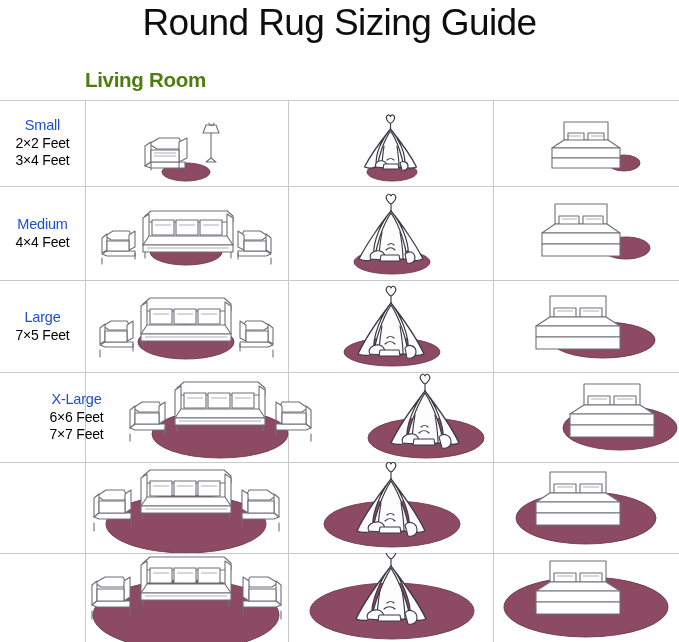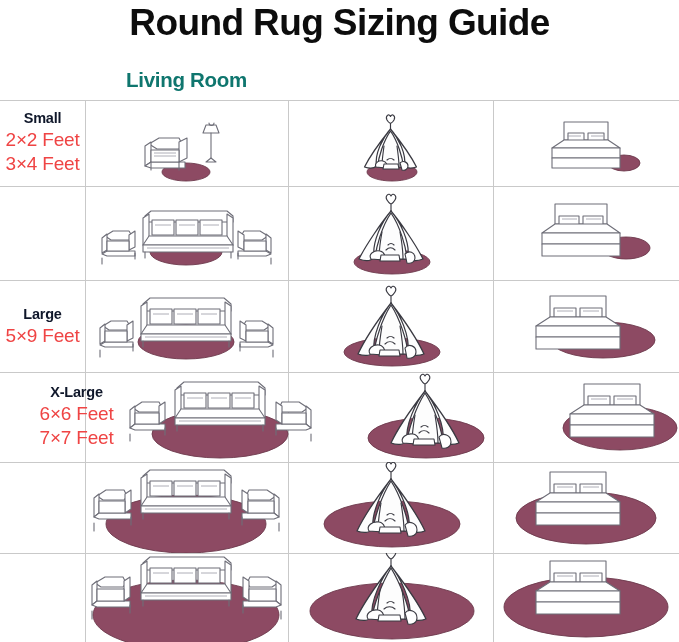--- a/index.html
+++ b/index.html
@@ -10,33 +10,33 @@
     color:#111111;
     overflow:hidden;
   }
   .page{position:relative;width:679px;height:642px;}
 
   
   .title{
     position:absolute;left:0;top:2px;width:679px;
     text-align:center;
     font-size:37px;
-    font-weight:bold;
+    font-weight:normal;
     letter-spacing:-0.6px;
     color:#0d0d0d;
   }
 
   
   .col-head{
     position:absolute;top:68px;
-    text-align:center;
+    text-align:left;
     font-size:20.5px;
     font-weight:bold;
     letter-spacing:-0.3px;
-    color:#0f766e;
+    color:#4d7c0f;
   }
   .ch-living{left:85px;width:203px;}
   .ch-nursery{left:288px;width:205px;}
   .ch-bedroom{left:493px;width:186px;}
 
   
   .grid{position:absolute;left:0;top:100px;width:679px;height:542px;}
   .hline{position:absolute;left:0;width:679px;height:1px;background:#c9c9c9;}
   .vline{position:absolute;top:0;width:1px;height:542px;background:#c9c9c9;}
   .vline.v1{left:85px;}
@@ -50,22 +50,22 @@
   .c-nursery{left:288px;width:205px;}
   .c-bedroom{left:493px;width:186px;}
 
   
   .rowlabel{
     position:absolute;left:0;width:85px;
     top:50%;transform:translateY(-50%);
     text-align:center;
     line-height:1.28;
   }
-  .rl-name{font-size:14.5px;font-weight:bold;color:#0f172a;letter-spacing:-0.2px;text-align:center;}
-  .rl-dim{font-size:19px;color:#ef4444;letter-spacing:-0.2px;}
+  .rl-name{font-size:14.5px;font-weight:normal;color:#1d4ed8;letter-spacing:-0.2px;text-align:center;}
+  .rl-dim{font-size:14px;color:#000000;letter-spacing:-0.2px;}
 
   
   .scene{position:absolute;left:0;top:0;width:100%;height:100%;}
   .scene svg{display:block;width:100%;height:100%;}
 
   .stroke{fill:#ffffff;stroke:#6e6e78;stroke-width:1.1;
           stroke-linejoin:round;stroke-linecap:round;}
   .stroke-nf{fill:none;stroke:#6e6e78;stroke-width:1.1;
           stroke-linejoin:round;stroke-linecap:round;}
   .thin{fill:none;stroke:#9a9aa4;stroke-width:0.8;}
@@ -154,20 +154,26 @@
             <path class="stroke" d="M71 40 l44 0 l12 8 l-68 0 z"></path>
             <path class="stroke" d="M59 48 l68 0 l0 10 l-68 0 z"></path>
             <path class="stroke" d="M59 58 l68 0 l0 10 l-68 0 z"></path>
             <path class="thin" d="M74 36 l14 0 M98 36 l12 0"></path>
           </svg>
         </div>
       </div>
     </div>
 
     <div class="row" style="top:86px;height:94px;">
+      <div class="cell c-label">
+        <div class="rowlabel">
+          <div class="rl-name">Medium</div>
+          <div class="rl-dim">4×4 Feet</div>
+        </div>
+      </div>
 
       <div class="cell c-living">
         <div class="scene">
           <svg viewBox="0 0 203 94" preserveAspectRatio="xMidYMid meet">
             <ellipse class="rug" cx="101" cy="66" rx="36" ry="13"></ellipse>
             <path class="stroke" d="M60 30 l6 -5 l76 0 l6 5 l0 6 l-88 0 z"></path>
             <path class="stroke" d="M58 32 l6 -4 l0 28 l-6 3 z"></path>
             <path class="stroke" d="M142 28 l6 4 l0 27 l-6 -3 z"></path>
             <path class="stroke" d="M64 50 l78 0 l6 9 l-90 0 z"></path>
             <path class="stroke" d="M58 59 l90 0 l0 7 l-90 0 z"></path>
@@ -223,21 +229,21 @@
             <path class="thin" d="M69 33 l15 0 M93 33 l15 0"></path>
           </svg>
         </div>
       </div>
     </div>
 
     <div class="row" style="top:180px;height:92px;">
       <div class="cell c-label">
         <div class="rowlabel">
           <div class="rl-name">Large</div>
-          <div class="rl-dim">5×9 Feet</div>
+          <div class="rl-dim">7×5 Feet</div>
         </div>
       </div>
 
       <div class="cell c-living">
         <div class="scene">
           <svg viewBox="0 0 203 92" preserveAspectRatio="xMidYMid meet">
             <ellipse class="rug" cx="101" cy="62" rx="48" ry="17"></ellipse>
             <path class="stroke" d="M58 24 l7 -6 l74 0 l7 6 l0 7 l-88 0 z"></path>
             <path class="stroke" d="M56 26 l6 -4 l0 29 l-6 3 z"></path>
             <path class="stroke" d="M140 22 l6 4 l0 28 l-6 -3 z"></path>

